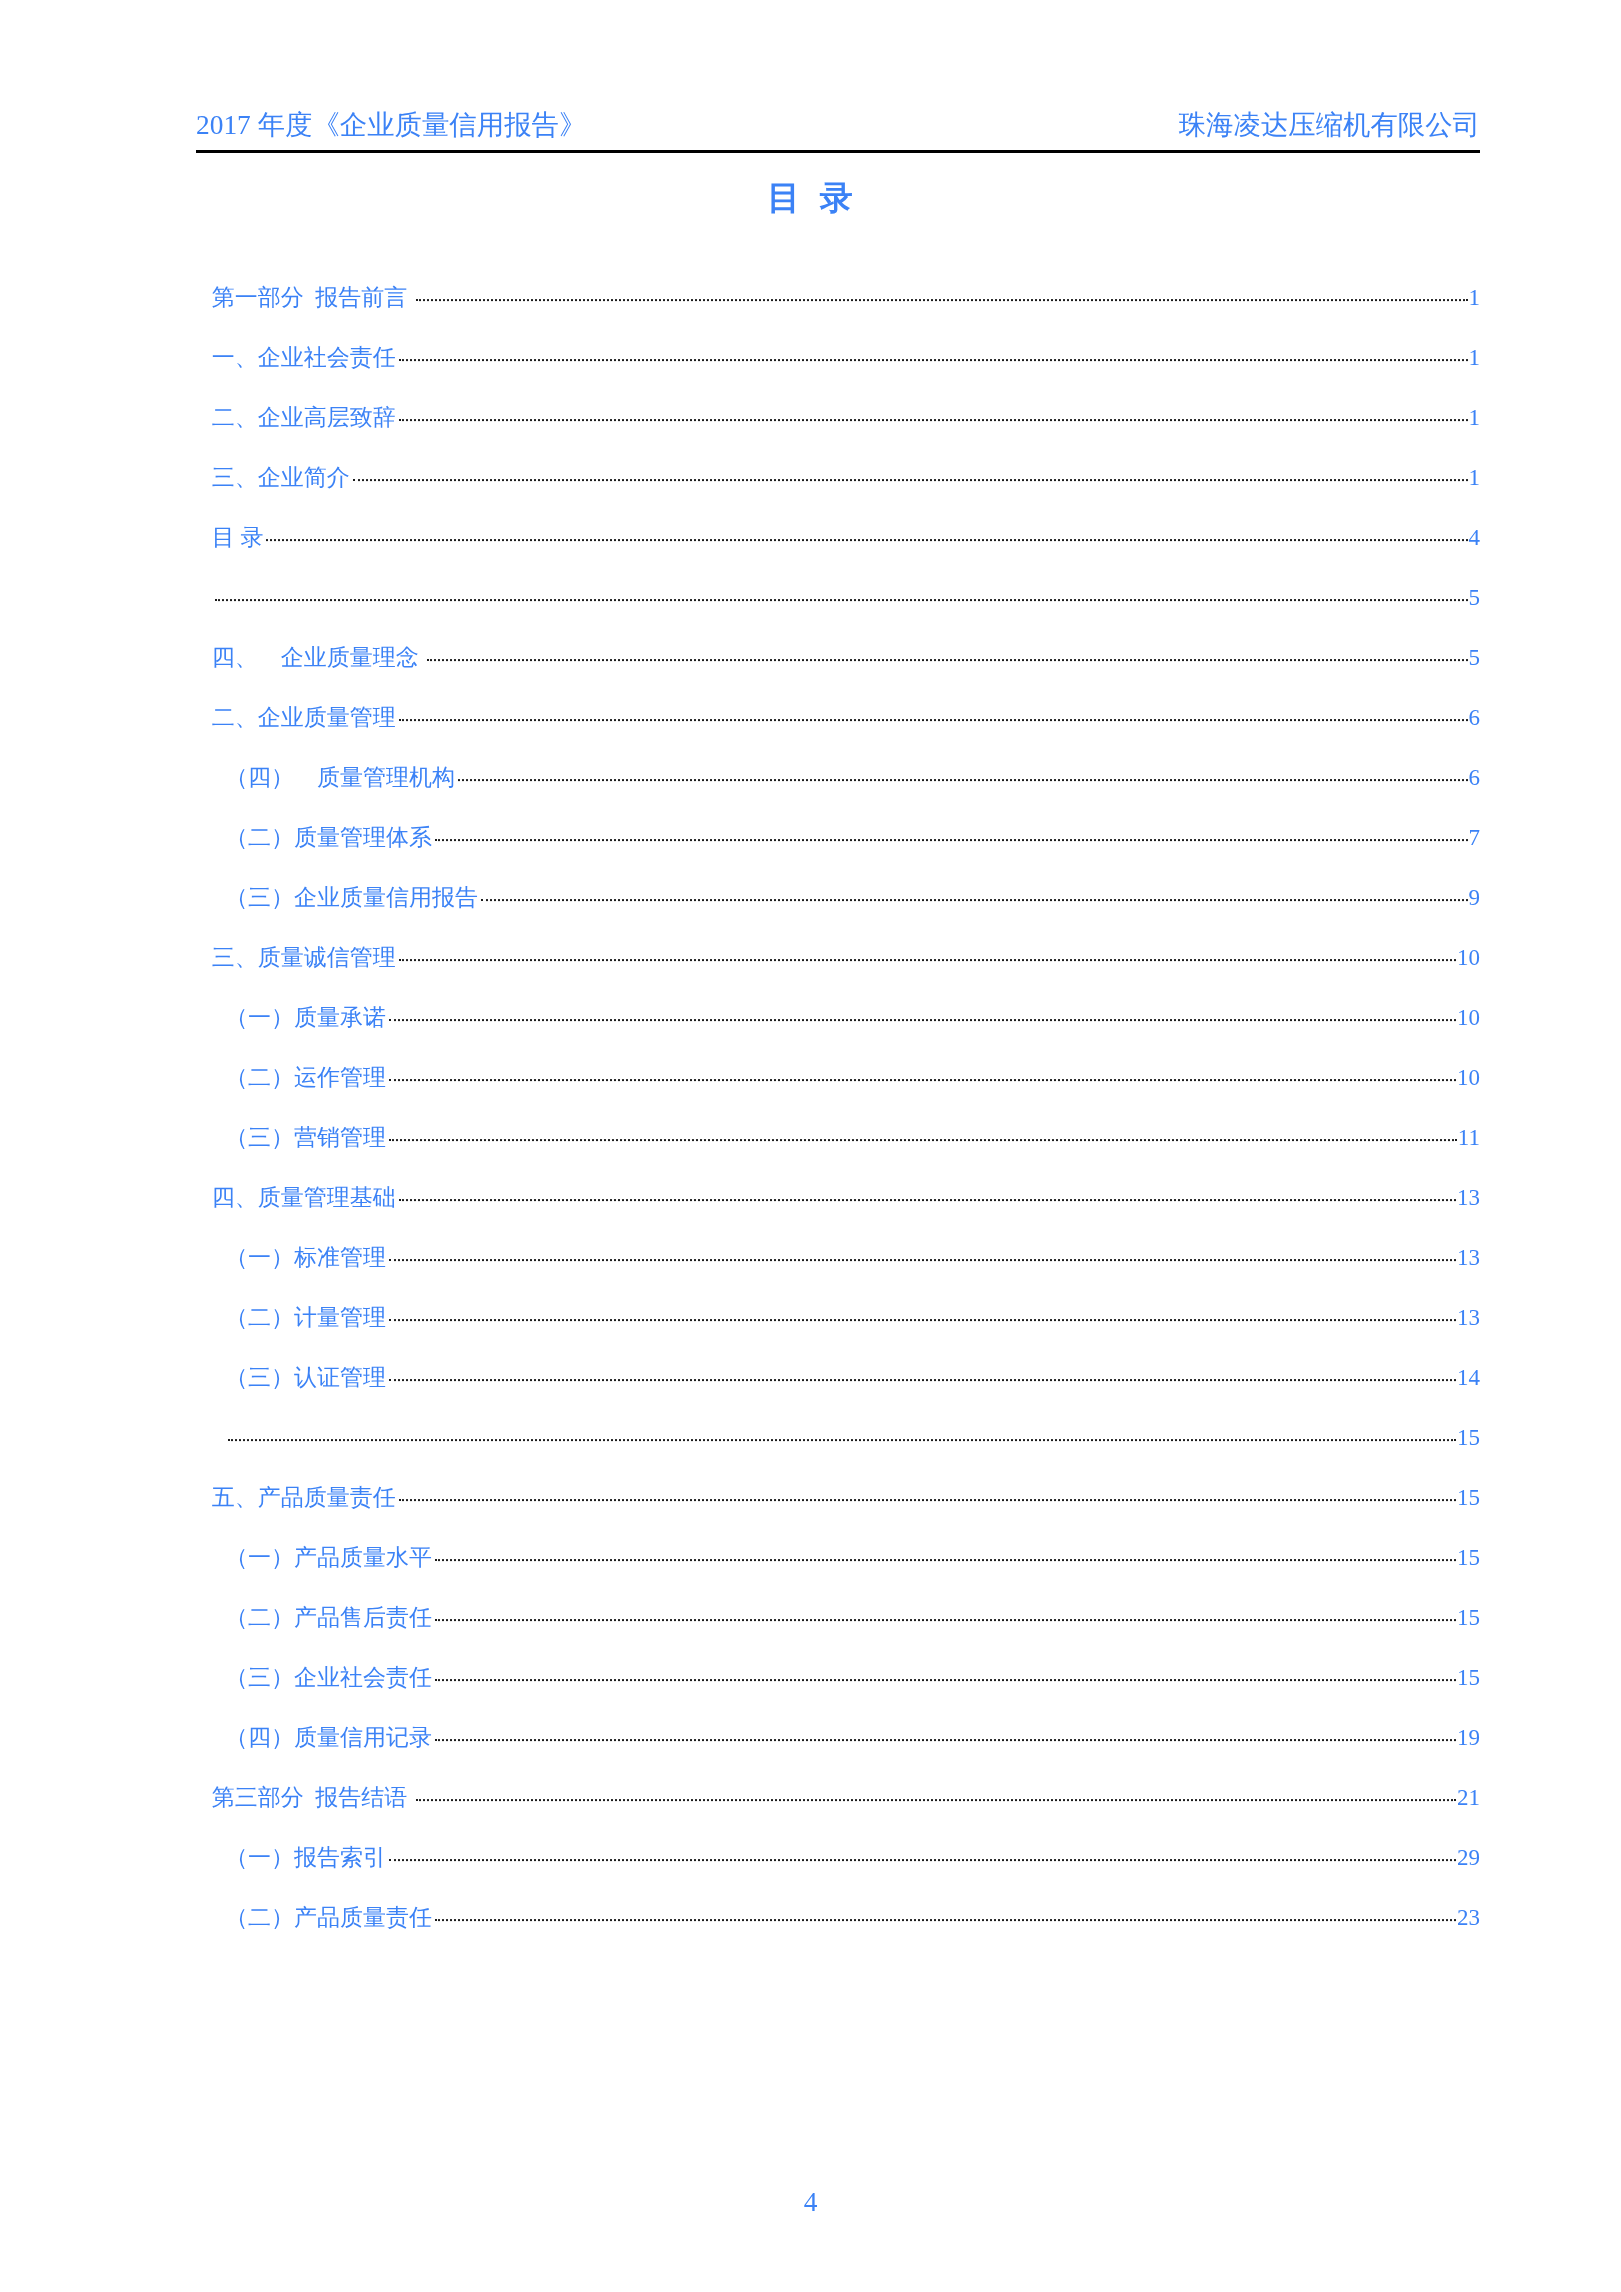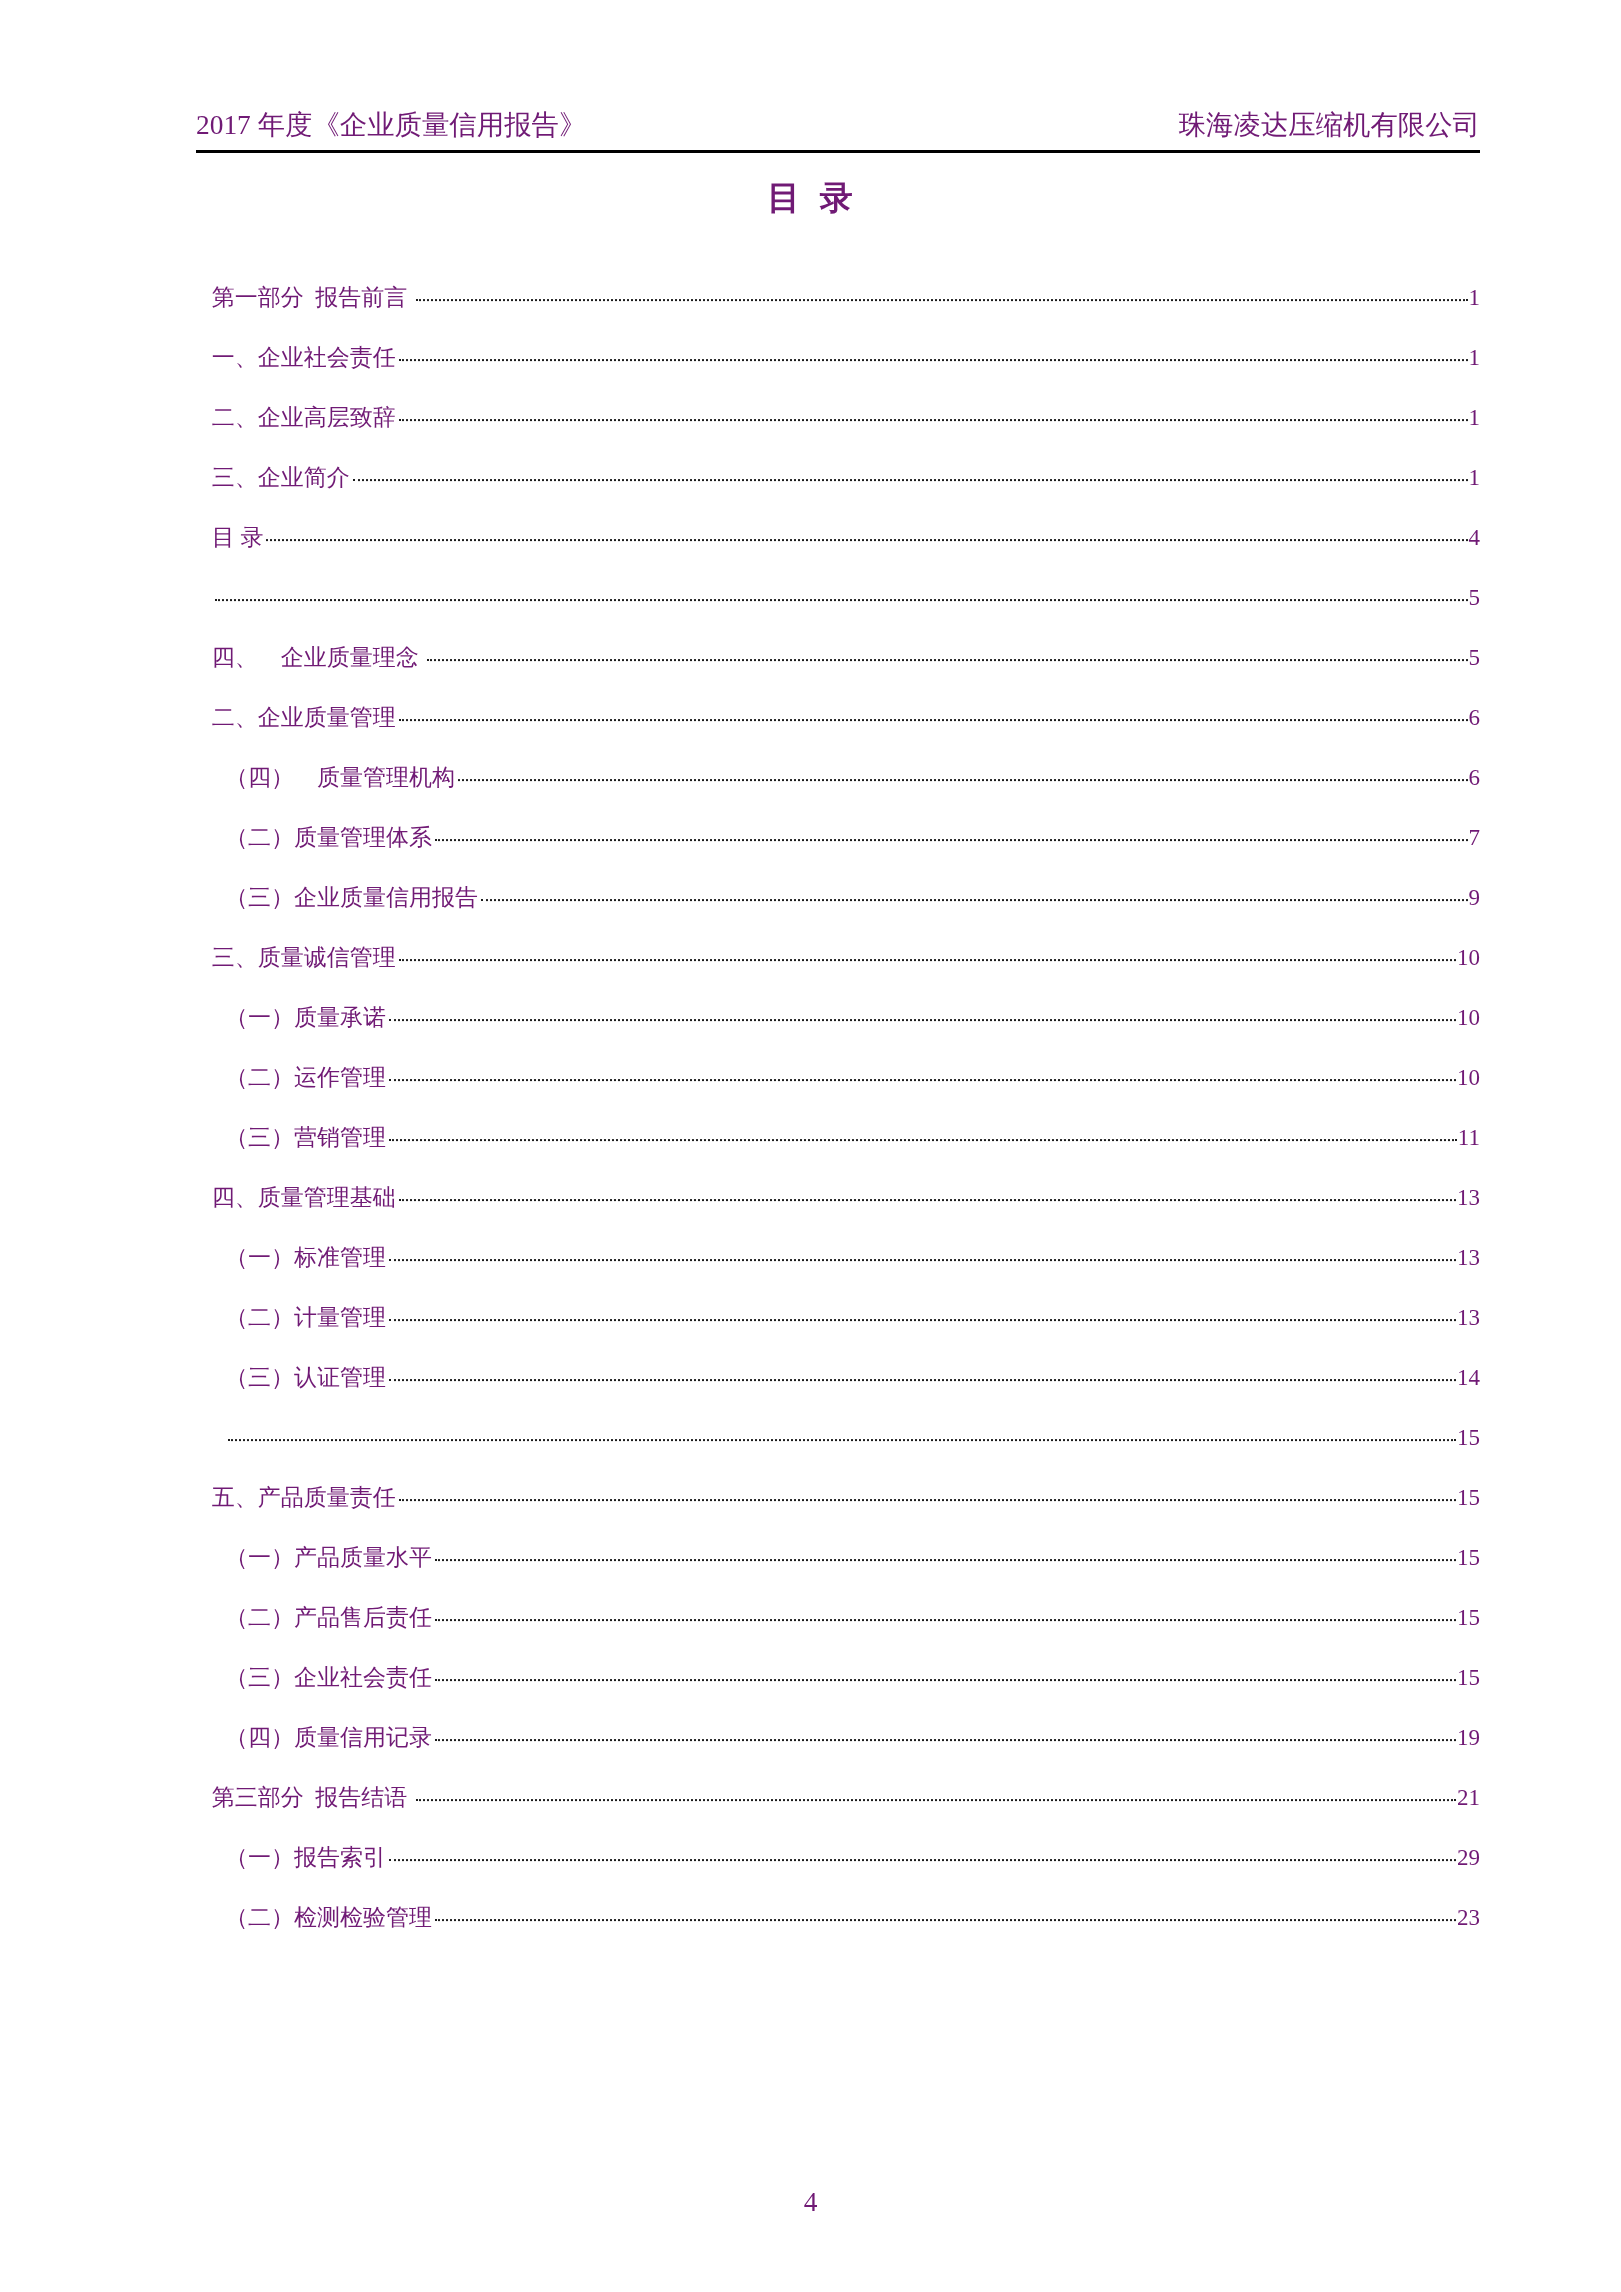--- a/index.html
+++ b/index.html
@@ -7,21 +7,21 @@
     padding: 0;
     background: #e8e8e8;
   }
   .page {
     position: relative;
     width: 1621px;
     height: 2293px;
     margin: 0 auto;
     background: #ffffff;
     font-family: "Liberation Serif", "DejaVu Serif", serif;
-    color: #701a75;
+    color: #3b82f6;
     overflow: hidden;
   }
   .header {
     margin: 0 141px 0 196px;
     padding-top: 110px;
     padding-bottom: 8.8px;
     display: flex;
     justify-content: space-between;
     align-items: baseline;
     border-bottom: 3.9px solid #000000;
@@ -216,21 +216,21 @@
       <span class="toc-label">第三部分  报告结语 </span>
       <span class="toc-leader"></span>
       <span class="toc-page">21</span>
     </div>
       <div class="toc-row level-2">
       <span class="toc-label">（一）报告索引</span>
       <span class="toc-leader"></span>
       <span class="toc-page">29</span>
     </div>
       <div class="toc-row level-2">
-      <span class="toc-label">（二）检测检验管理</span>
+      <span class="toc-label">（二）产品质量责任</span>
       <span class="toc-leader"></span>
       <span class="toc-page">23</span>
     </div>
     </div>
 
   <div class="footer">4</div>
 
 </div>
 
 

